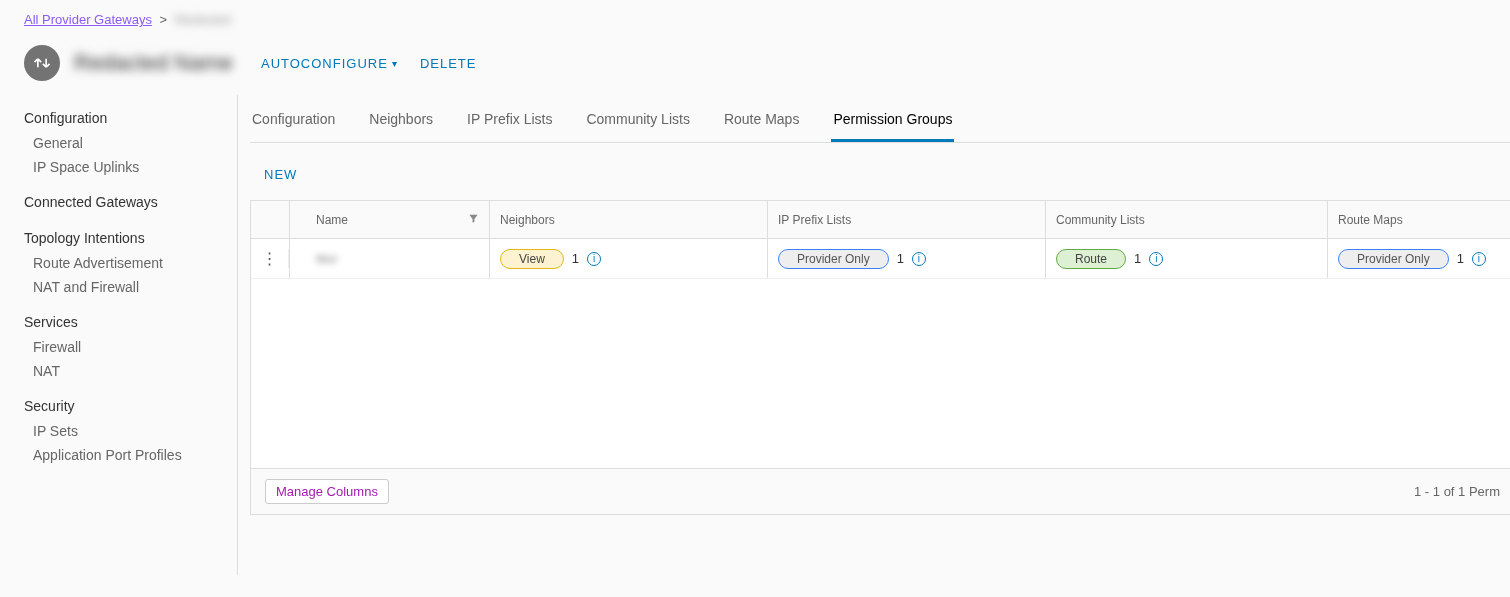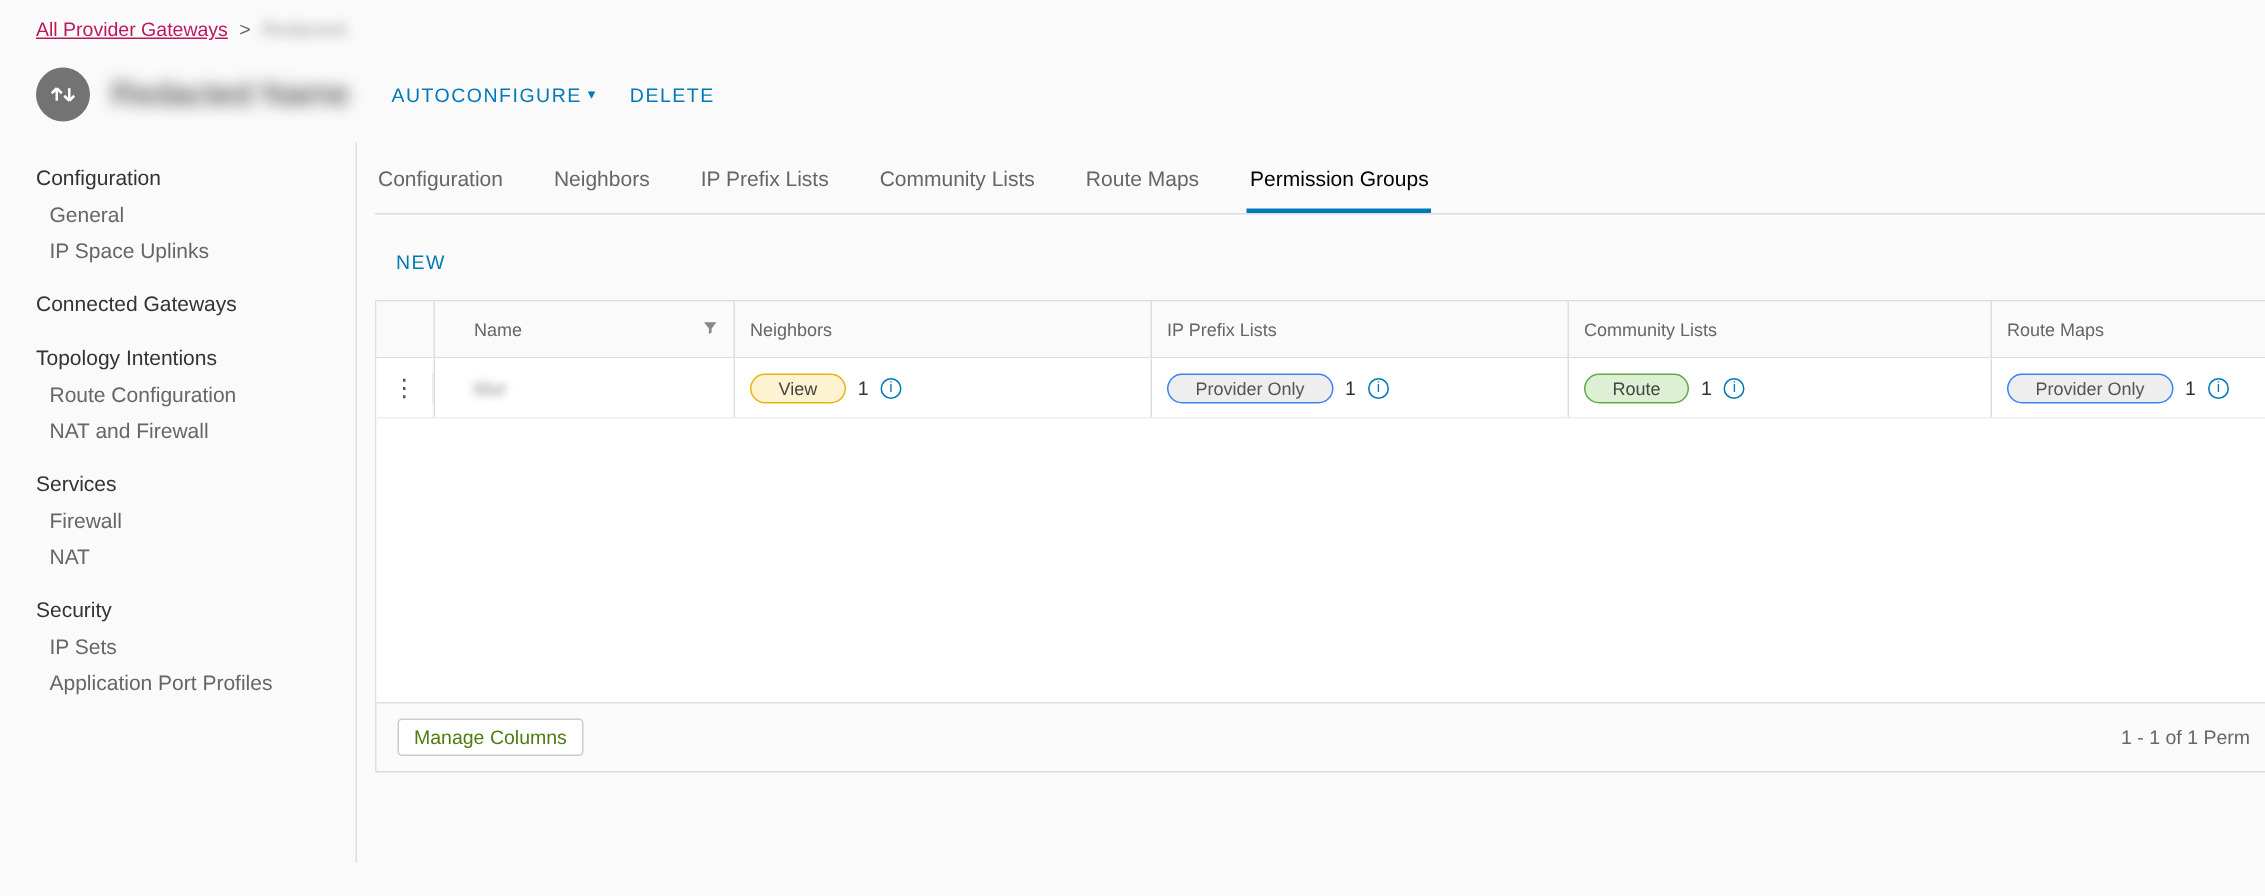--- a/index.html
+++ b/index.html
@@ -7,21 +7,21 @@
     font-family: "Metropolis", "Segoe UI", Arial, sans-serif;
     font-size: 13px;
     color: #333;
     background: #fafafa;
     width: 1510px;
     height: 597px;
     overflow: hidden;
   }
   .page { padding: 12px 0 0 24px; }
   .breadcrumb { margin-bottom: 18px; font-size: 13px; }
-  .breadcrumb a { color: #be185d; text-decoration: underline; }
+  .breadcrumb a { color: #8b5cf6; text-decoration: underline; }
   .breadcrumb .sep { color: #666; margin: 0 4px; }
   .breadcrumb .current { color: #999; filter: blur(4px); }
 
   .header-row { display: flex; align-items: center; gap: 14px; margin-bottom: 14px; }
   .round-icon {
     width: 36px; height: 36px; border-radius: 50%;
     background: #737373; display:flex;align-items:center;justify-content:center;
   }
   .gateway-name { font-size: 22px; color: #333; filter: blur(5px); margin-right: 10px;}
   .link-btn {
@@ -92,21 +92,21 @@
     display:inline-flex;align-items:center;justify-content:center;
     font-size:10px;color:#0079b8;
   }
   .grid-body { min-height: 230px; background:#fff; border-bottom:1px solid #ddd;}
   .grid-footer {
     display:flex;align-items:center;justify-content:space-between;
     padding:10px 10px 10px 14px;font-size:13px;color:#666;
   }
   .mc-btn {
     background:#fff;border:1px solid #ccc;border-radius:3px;padding:4px 10px;
-    font-size:13px;color:#4d7c0f;cursor:pointer;
+    font-size:13px;color:#a21caf;cursor:pointer;
   }
   .kebab { font-size:16px;color:#555;cursor:pointer; }
   .row-name { filter: blur(3px); color:#888;}
   .gh-label{flex:1;}
 </style>
 </head>
 <body>
 
 <div class="page">
   <div class="breadcrumb">
@@ -135,21 +135,21 @@
       <div class="side-section">
         <div class="side-title">Configuration</div>
         <div class="side-item">General</div>
         <div class="side-item">IP Space Uplinks</div>
       </div>
       <div class="side-section">
         <div class="side-title">Connected Gateways</div>
       </div>
       <div class="side-section">
         <div class="side-title">Topology Intentions</div>
-        <div class="side-item">Route Configuration</div>
+        <div class="side-item">Route Advertisement</div>
         <div class="side-item">NAT and Firewall</div>
       </div>
       <div class="side-section">
         <div class="side-title">Services</div>
         <div class="side-item">Firewall</div>
         <div class="side-item">NAT</div>
       </div>
       <div class="side-section">
         <div class="side-title">Security</div>
         <div class="side-item">IP Sets</div>

